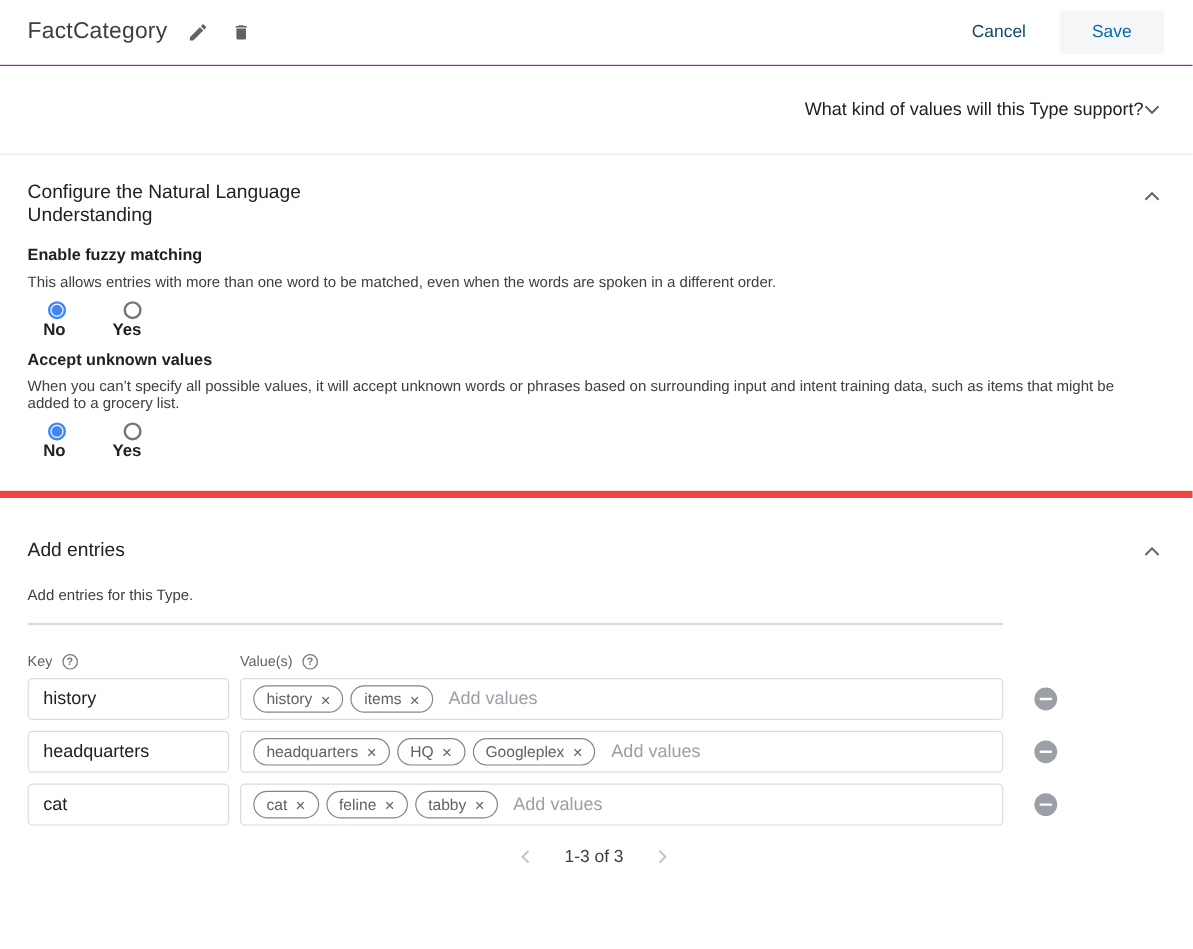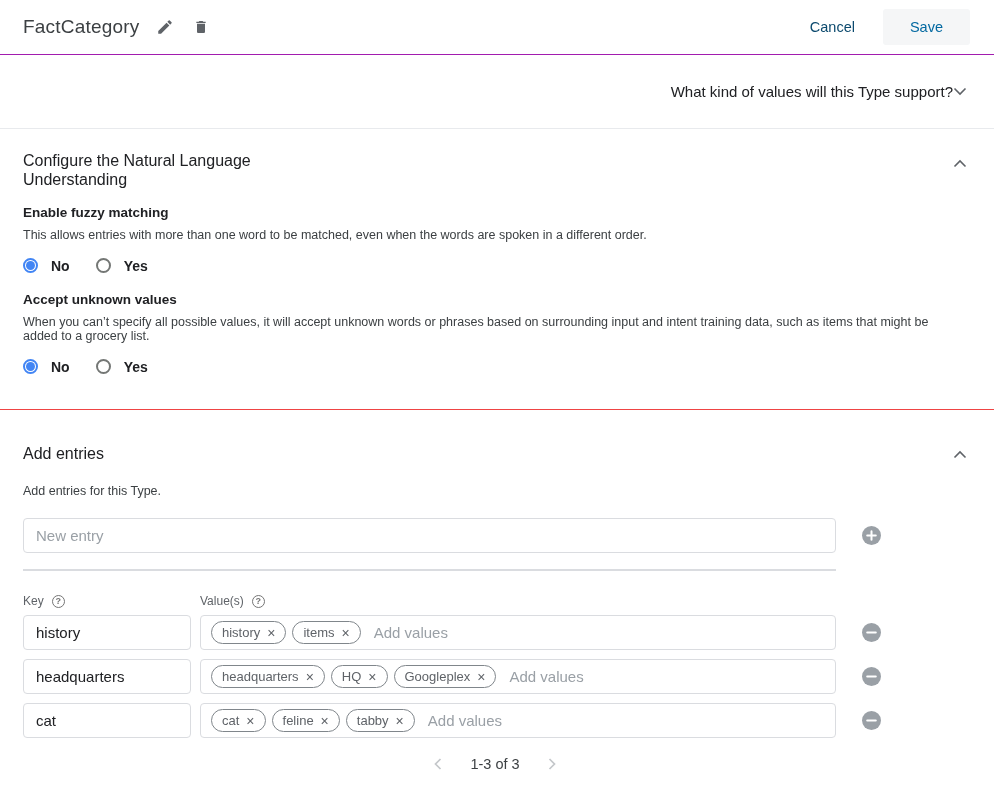--- a/index.html
+++ b/index.html
@@ -13,27 +13,27 @@
   .icon-btn { background:none; border:none; padding:2px; margin-left:15px; display:flex; align-items:center; cursor:pointer; }
   .header-spacer { flex:1; }
   .cancel-btn { background:none; border:none; color:#0c4a6e; font-size:14.5px; padding:8px 14px; cursor:pointer; }
   .save-btn { background:#f5f6f7; border:none; color:#0369a1; font-size:14.5px; padding:10px 27px; border-radius:3px; margin-left:14px; cursor:pointer; }
 
   
   .section-q { display:flex; align-items:center; justify-content:flex-end; height:74px; padding:0 27px 0 23px; border-bottom:1px solid #e8eaed; cursor:pointer; }
   .section-q-title { font-size:15px; color:#202124; }
 
   
-  .section-nlu { padding:22px 27px 32px 23px; border-bottom:1px solid #ef4444; }
+  .section-nlu { padding:22px 27px 32px 23px; border-bottom:6px solid #ef4444; }
   .nlu-header { display:flex; justify-content:space-between; align-items:flex-start; }
   .nlu-title { font-size:16px; line-height:19px; max-width:255px; color:#202124; }
   .sub-heading { font-size:13.5px; font-weight:bold; color:#202124; margin-top:16px; }
   .desc { font-size:12.5px; line-height:14px; color:#3c4043; margin-top:8px; max-width:930px; }
   .radio-row { display:flex; align-items:center; margin-top:14px; height:20px; }
-  .radio-opt { display:flex; align-items:flex-start; margin-right:26px; cursor:pointer; }
+  .radio-opt { display:flex; align-items:flex-end; margin-right:26px; cursor:pointer;flex-direction:column; }
   .radio-outer { width:15px; height:15px; border-radius:50%; border:2px solid #747775; display:flex; align-items:center; justify-content:center; flex:none; }
   .radio-outer.sel { border-color:#4285f4; }
   .radio-dot { width:9px; height:9px; border-radius:50%; background:#4285f4; }
   .radio-label { font-size:14px; font-weight:bold; color:#202124; margin-left:13px; }
 
   
   .section-entries { padding:35px 27px 0 23px; }
   .entries-header { display:flex; justify-content:space-between; align-items:center; }
   .entries-title { font-size:16px; color:#202124; }
   .entries-desc { font-size:12.5px; color:#3c4043; margin-top:21px; }
@@ -140,30 +140,20 @@
     <div class="entries-header">
       <span class="entries-title">Add entries</span>
       <span style="display:flex;">
         <svg width="14" height="9" viewBox="0 0 14 9">
             <path d="M1.5 7.5 7 2l5.5 5.5" fill="none" stroke="#5f6368" stroke-width="1.6"></path>
           </svg>
       </span>
     </div>
     <div class="entries-desc">Add entries for this Type.</div>
 
-    <div class="new-entry-row">
-      <input class="text-input new-entry-input" placeholder="New entry" style="">
-      <button class="circle-btn">
-        <span style="display:flex;">
-          <svg width="11" height="11" viewBox="0 0 11 11">
-              <path d="M5.5 1.2v8.6M1.2 5.5h8.6" stroke="#fff" stroke-width="2" stroke-linecap="round"></path>
-            </svg>
-        </span>
-      </button>
-    </div>
 
     <div class="entries-divider"></div>
 
     <div class="col-headers">
       <span class="col-key">
         <span>Key</span>
         <span class="help-icon">?</span>
       </span>
       <span class="col-values">
         <span>Value(s)</span>

